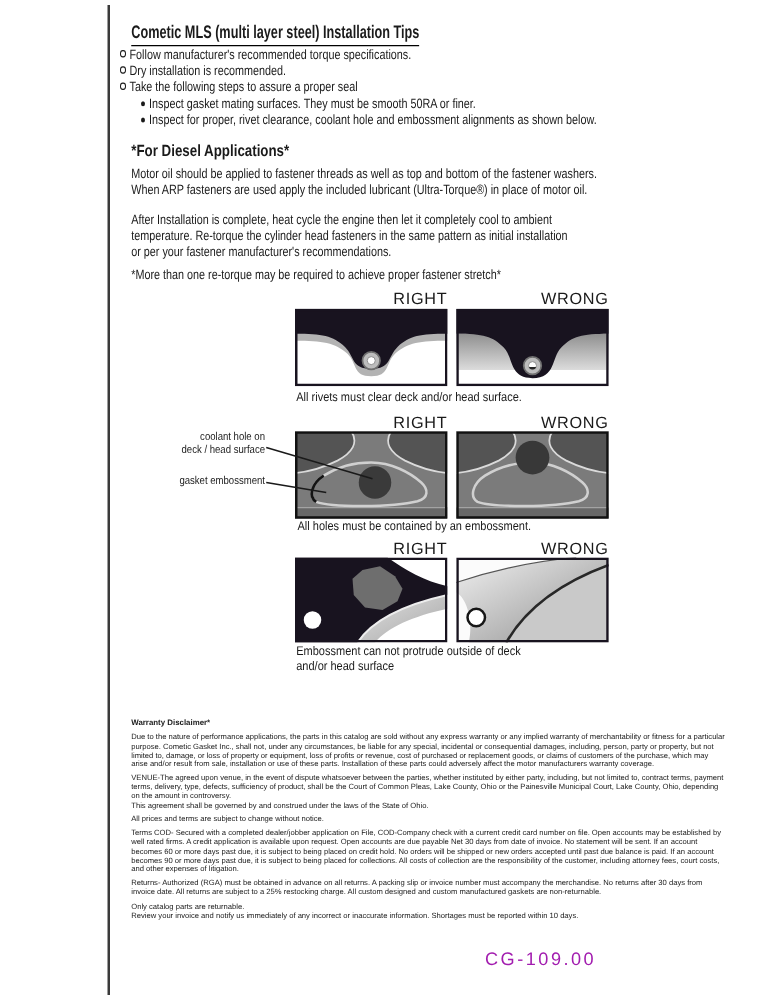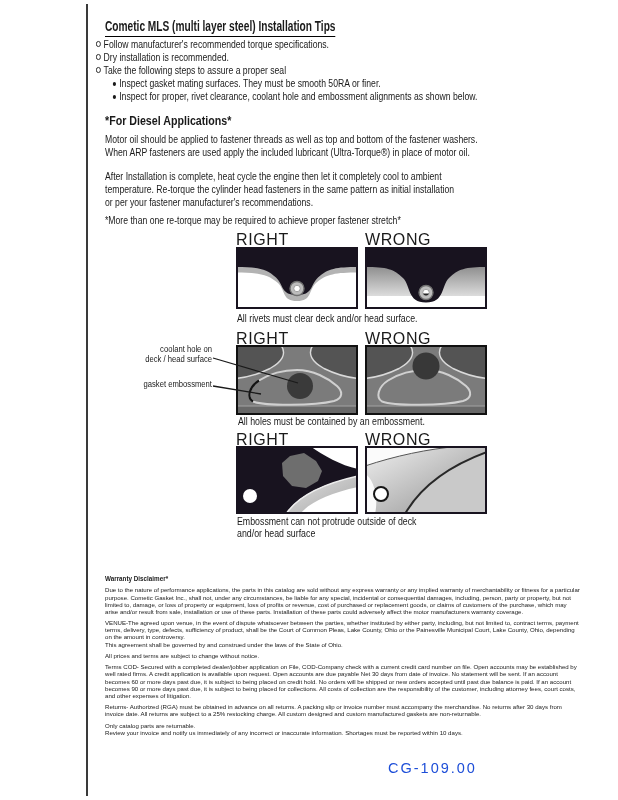--- a/index.html
+++ b/index.html
@@ -19,35 +19,35 @@
   .dot-f{display:inline-block;width:4px;height:4px;background:#1a1a1a;border-radius:50%;
          margin-right:4px;vertical-align:1.5px;}
   .sub{margin-left:21px;}
 
   .h2{position:absolute;left:105px;top:113px;margin:0;font-size:13px;font-weight:bold;
       white-space:nowrap;transform:scaleX(0.82);transform-origin:0 0;}
   .body{position:absolute;left:105px;margin:0;font-size:10.8px;line-height:13.2px;
         white-space:pre-line;transform:scaleX(0.80);transform-origin:0 0;}
   .p-oil{top:133px;} .p-heat{top:170px;} .p-note{top:214px;}
 
-  .dg-h{position:absolute;width:122px;text-align:left;font-size:16px;letter-spacing:0.6px;
+  .dg-h{position:absolute;width:122px;text-align:right;font-size:13px;letter-spacing:0.6px;
         white-space:nowrap;}
   .panel{position:absolute;width:122px;}
   .panel svg{display:block;}
   .cap{position:absolute;font-size:10px;line-height:11.5px;white-space:pre-line;
        transform:scaleX(0.88);transform-origin:0 0;}
   .lbl{position:absolute;left:127px;width:100px;text-align:right;font-size:9px;line-height:10px;
        white-space:pre-line;transform:scaleX(0.85);transform-origin:0 0;}
   .ptr{position:absolute;left:209px;top:352px;}
 
   .legal{position:absolute;left:105px;top:575px;width:476px;font-size:6.1px;line-height:7.15px;}
   .legal p{margin:0 0 4.2px 0;white-space:pre-line;}
   .legal-h{font-weight:bold;font-size:6.3px;margin:0 0 4.5px 0;}
 
-  .footer-code{position:absolute;left:388px;top:760px;font-size:14.5px;letter-spacing:2px;color:#1d4ed8;}
+  .footer-code{position:absolute;left:388px;top:760px;font-size:14.5px;letter-spacing:2px;color:#a21caf;}
 </style>
 </head>
 <body>
 
 <div class="page">
   <div class="vrule"></div>
 
   <h1 class="title">Cometic MLS (multi layer steel) Installation Tips</h1>
 
   <ul class="tips">

